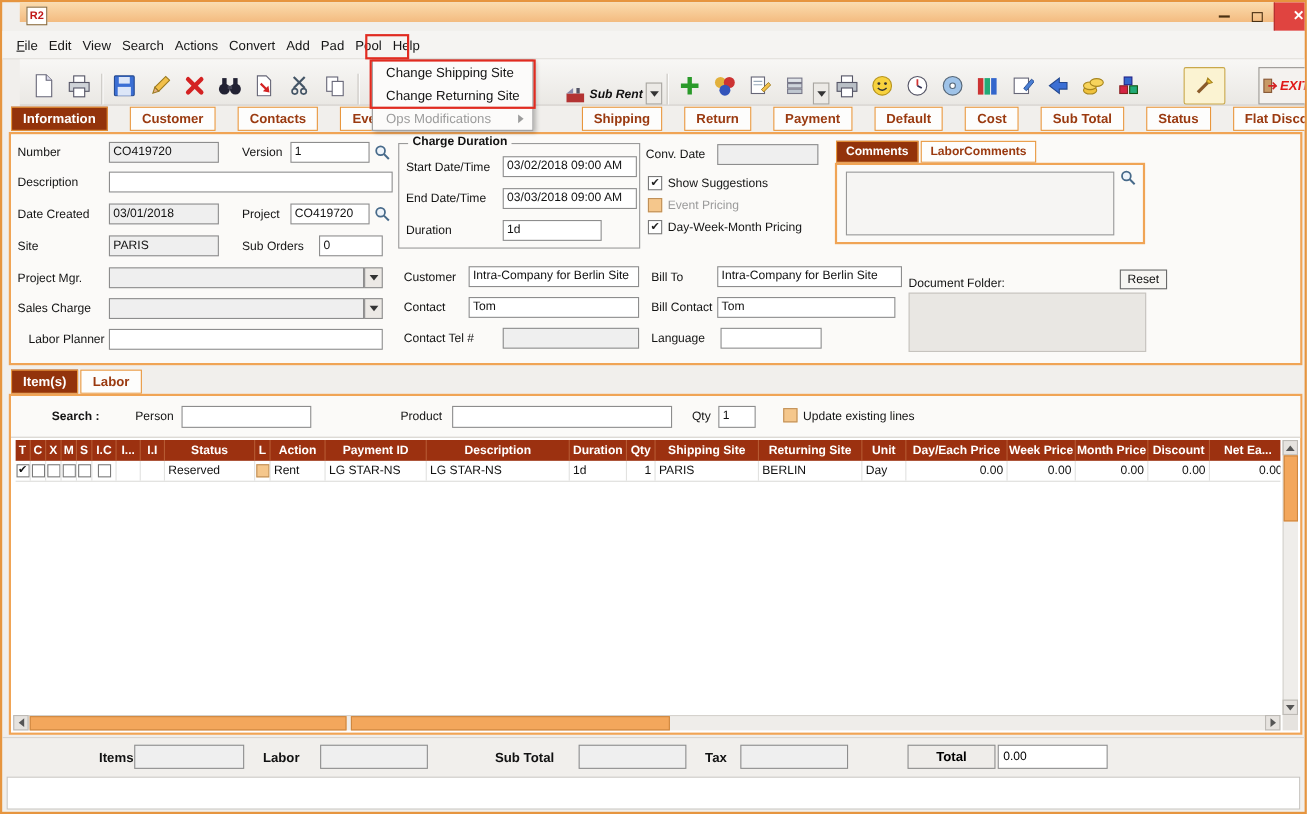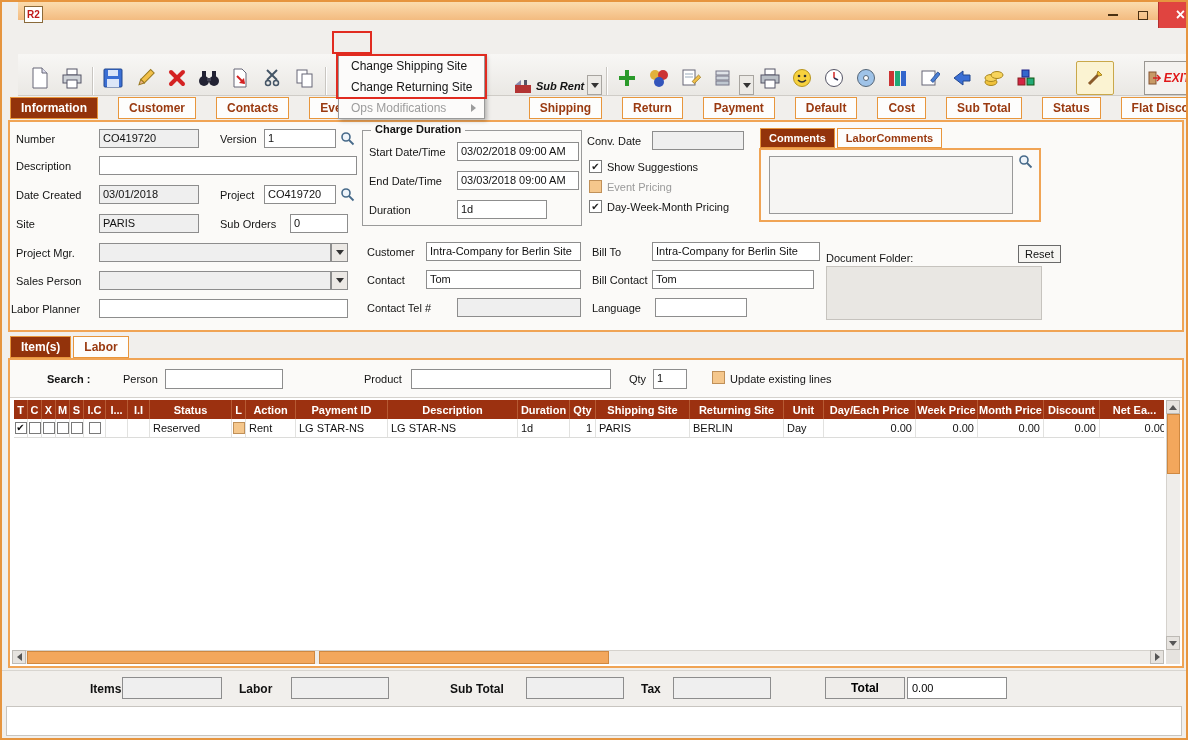--- a/index.html
+++ b/index.html
@@ -149,20 +149,32 @@
         </div>
       <div class="wbtn">
           <div class="maxbox"></div>
         </div>
       <div class="btn-close">
           <span>×</span>
         </div>
     </div>
   </div>
 
+  <div class="menubar">
+    <span class="menu-item accel-first">File</span>
+    <span class="menu-item">Edit</span>
+    <span class="menu-item">View</span>
+    <span class="menu-item">Search</span>
+    <span class="menu-item">Actions</span>
+    <span class="menu-item">Convert</span>
+    <span class="menu-item">Add</span>
+    <span class="menu-item">Pad</span>
+    <span class="menu-item">Pool</span>
+    <span class="menu-item">Help</span>
+  </div>
 
   <div class="toolbar">
     <div class="tbtn">
         <svg width="20" height="22">
           <path d="M3 1h9l5 5v15H3z" fill="#fff" stroke="#667"></path>
           <path d="M12 1v5h5" fill="#dde" stroke="#667"></path>
         </svg>
       </div>
     <div class="tbtn">
         <svg width="22" height="21">
@@ -393,27 +405,27 @@
     <div class="fld ro" style="left:89px;top:92px;width:100px">PARIS</div>
     <span class="lab" style="left:210px;top:96px">Sub Orders</span>
     <div class="fld" style="left:280px;top:92px;width:58px">0</div>
 
     <span class="lab" style="left:6px;top:125px">Project Mgr.</span>
     <div class="fld ro" style="left:89px;top:121px;width:232px"></div>
     <div class="drop-btn" style="left:321px;top:121px">
         <div class="tri-down"></div>
       </div>
 
-    <span class="lab" style="left:6px;top:153px">Sales Person</span>
+    <span class="lab" style="left:6px;top:153px">Sales Charge</span>
     <div class="fld ro" style="left:89px;top:149px;width:232px"></div>
     <div class="drop-btn" style="left:321px;top:149px">
         <div class="tri-down"></div>
       </div>
 
-    <span class="lab" style="left:1px;top:181px">Labor Planner</span>
+    <span class="lab" style="left:16px;top:181px">Labor Planner</span>
     <div class="fld" style="left:89px;top:177px;width:249px"></div>
 
     <div class="group" style="left:352px;top:8px;width:220px;height:96px">
       <span class="group-title">Charge Duration</span>
       <span class="lab" style="left:6px;top:15px">Start Date/Time</span>
       <div class="fld" style="left:94px;top:11px;width:122px">03/02/2018 09:00 AM</div>
       <span class="lab" style="left:6px;top:44px">End Date/Time</span>
       <div class="fld" style="left:94px;top:40px;width:122px">03/03/2018 09:00 AM</div>
       <span class="lab" style="left:6px;top:73px">Duration</span>
       <div class="fld" style="left:94px;top:69px;width:90px">1d</div>

